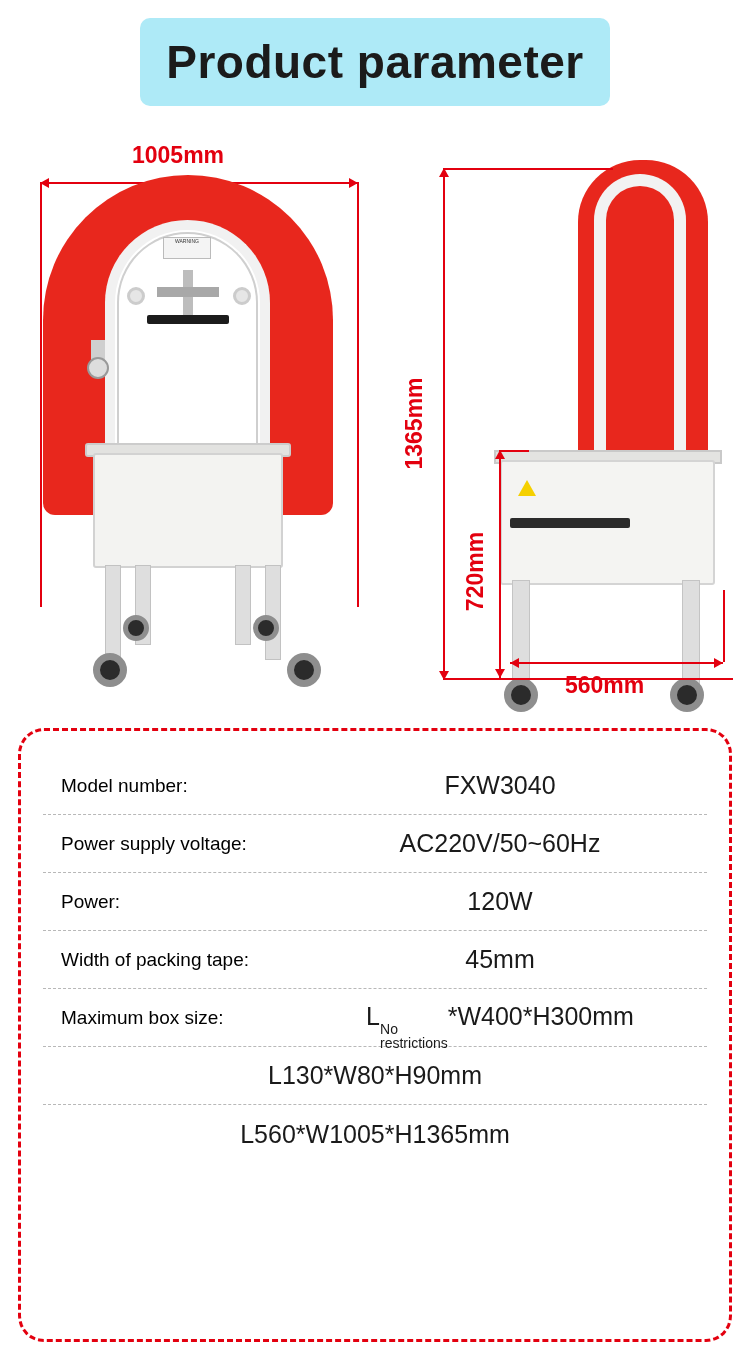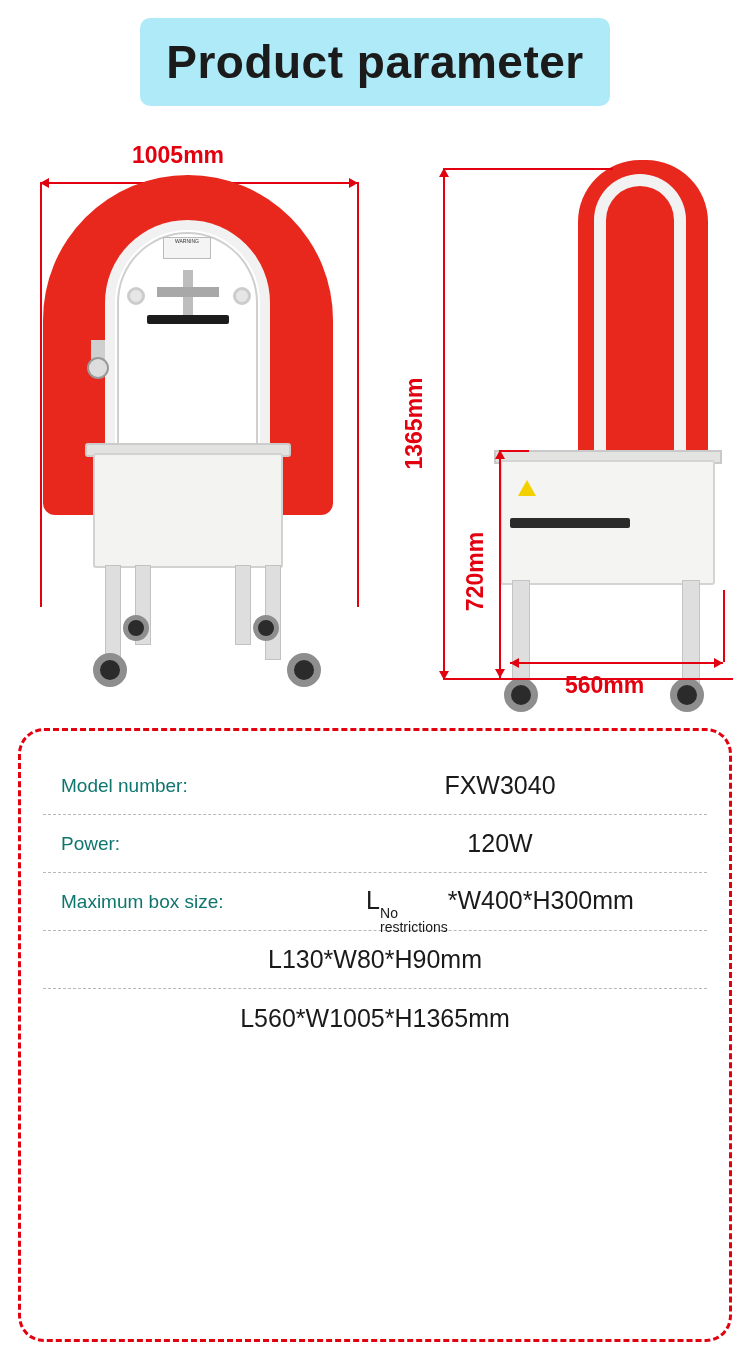--- a/index.html
+++ b/index.html
@@ -259,21 +259,21 @@
   .spec-row {
     display: flex;
     align-items: center;
     height: 58px;
     border-bottom: 1px dashed #b8b8b8;
   }
   .spec-row:last-child { border-bottom: none; }
   .spec-label {
     width: 250px;
     font-size: 19px;
-    color: #0f766e;
+    color: #000000;
     padding-left: 18px;
     white-space: nowrap;
   }
   .spec-value {
     flex: 1;
     text-align: center;
     font-size: 25px;
     color: #1a1a1a;
     white-space: nowrap;
   }
@@ -363,27 +363,35 @@
     <div class="dimlabel" style="left:565px; top:552px;">560mm</div>
   </div>
 
   <div class="spec-wrap">
 
     <div class="spec-row">
       <div class="spec-label">Model number:</div>
       <div class="spec-value">FXW3040</div>
     </div>
 
+    <div class="spec-row">
+      <div class="spec-label">Power supply voltage:</div>
+      <div class="spec-value">AC220V/50~60Hz</div>
+    </div>
 
     <div class="spec-row">
       <div class="spec-label">Power:</div>
       <div class="spec-value">120W</div>
     </div>
 
 
+    <div class="spec-row">
+      <div class="spec-label">Width of packing tape:</div>
+      <div class="spec-value">45mm</div>
+    </div>
 
 
     <div class="spec-row">
       <div class="spec-label">Maximum box size:</div>
       <div class="spec-value"><span>L</span><span class="small-stack"><span style="display:block">No</span><span style="display:block">restrictions</span></span><span>*W400*H300mm</span></div>
     </div>
 
     <div class="spec-row">
       <div class="spec-value">L130*W80*H90mm</div>
     </div>

